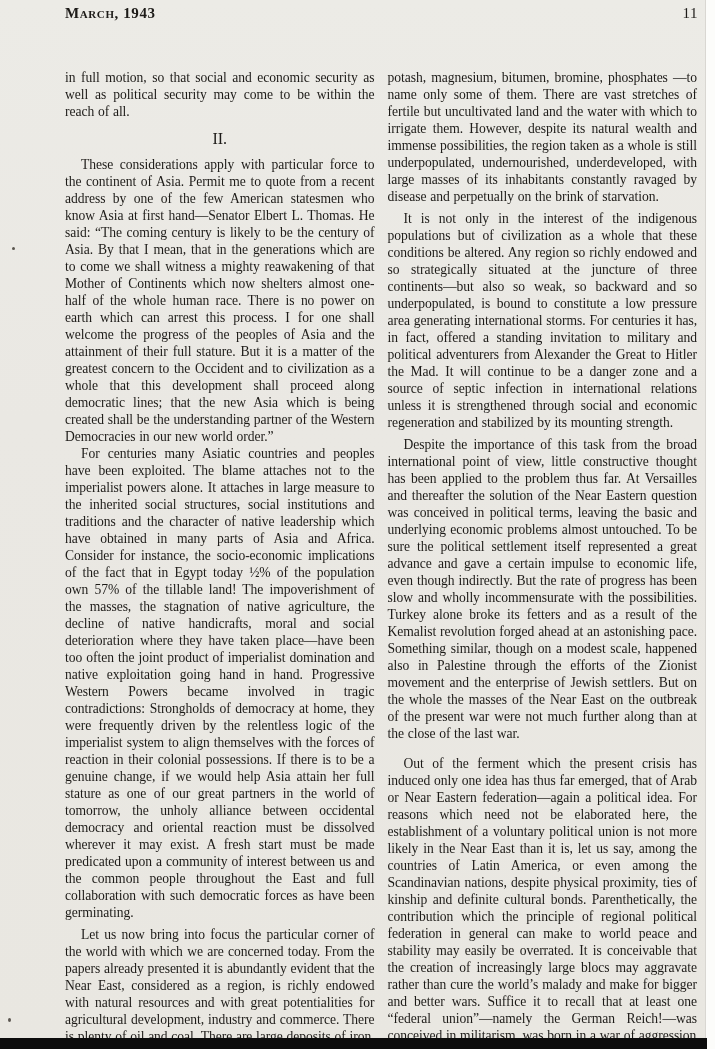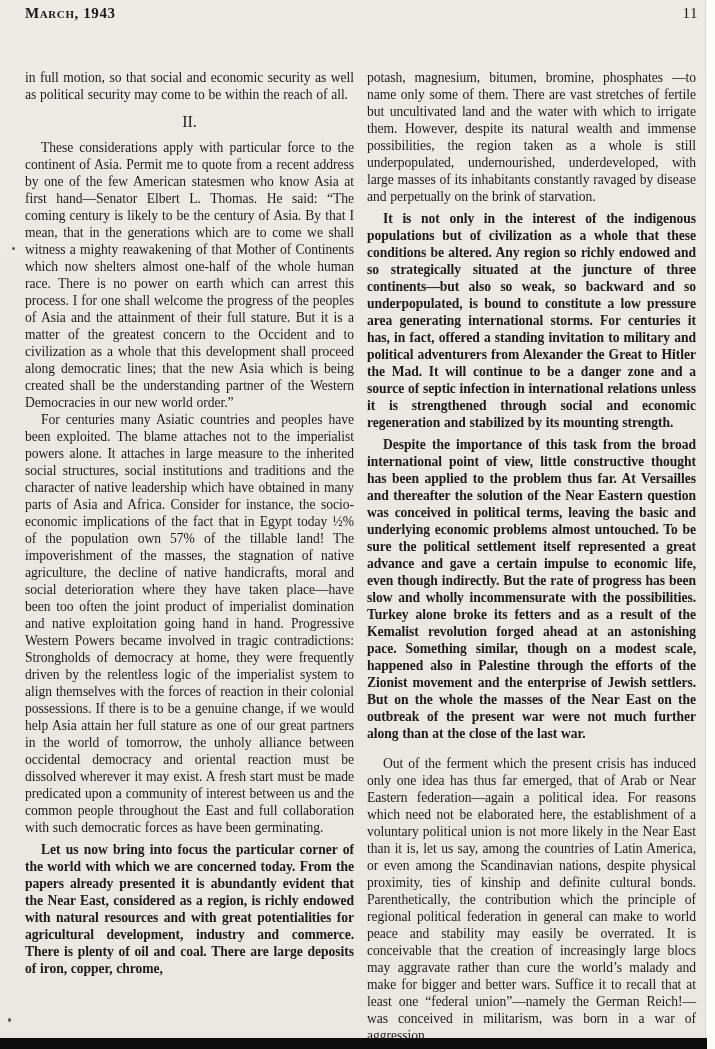--- a/index.html
+++ b/index.html
@@ -12,20 +12,21 @@
     overflow: hidden;
     position: relative;
     background: #ffffff;
     font-family: "Liberation Serif", "DejaVu Serif", serif;
   }
   .scan-page {
     position: absolute;
     inset: 0;
     background: linear-gradient(180deg, #ecebe6 0%, #eae8e3 40%, #e9e7e1 100%);
     color: #1d1b18;
+    padding-left: 40px;
   }
   
   .edge-strip {
     position: absolute;
     top: 0;
     right: 0;
     bottom: 0;
     width: 9px;
     background: #fcfcfa;
     border-left: 1px solid #d9d7d2;
@@ -71,21 +72,20 @@
     margin-top: 32px;
   }
   .col p {
     margin: 0;
   }
   .col p.indent {
     text-indent: 16px;
   }
   .col p.sp-s {
     margin-top: 5px;
-    font-weight: bold;
   }
   .col p.sp-l {
     margin-top: 13px;
   }
   .section-heading {
     text-align: center;
     margin: 10px 0 9px 0;
     font-size: 16px;
     line-height: 17px;
   }

